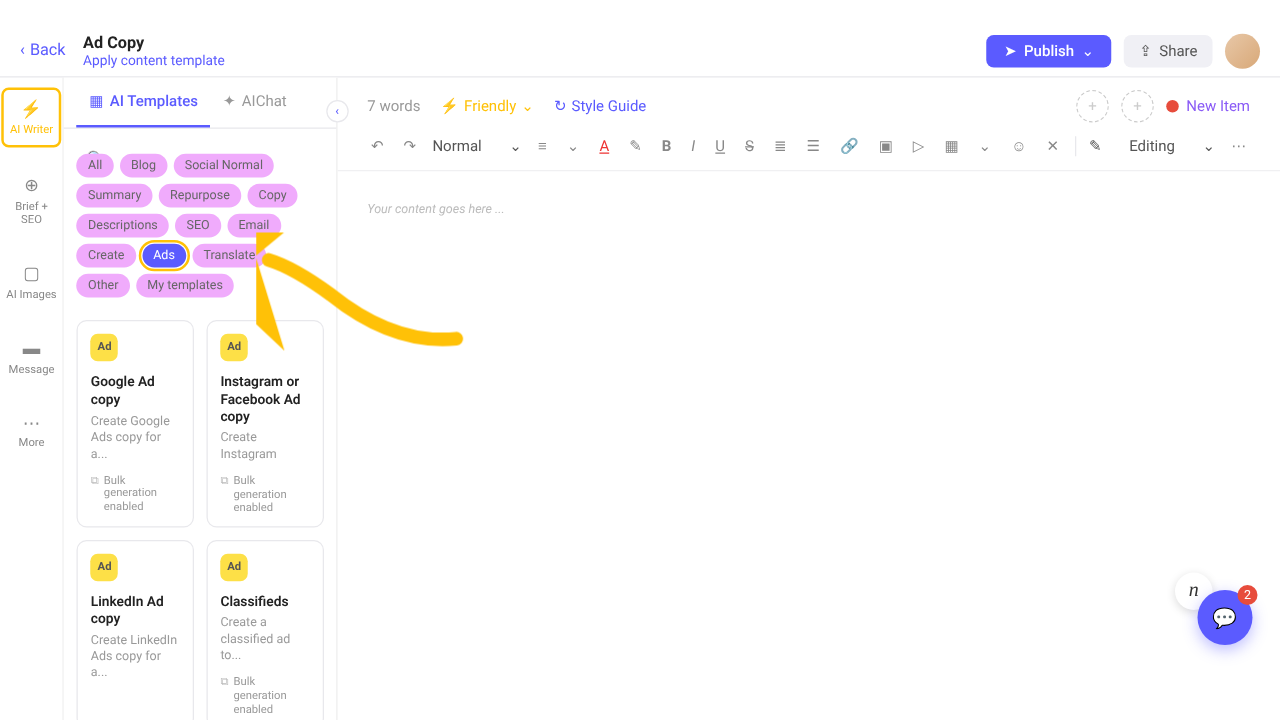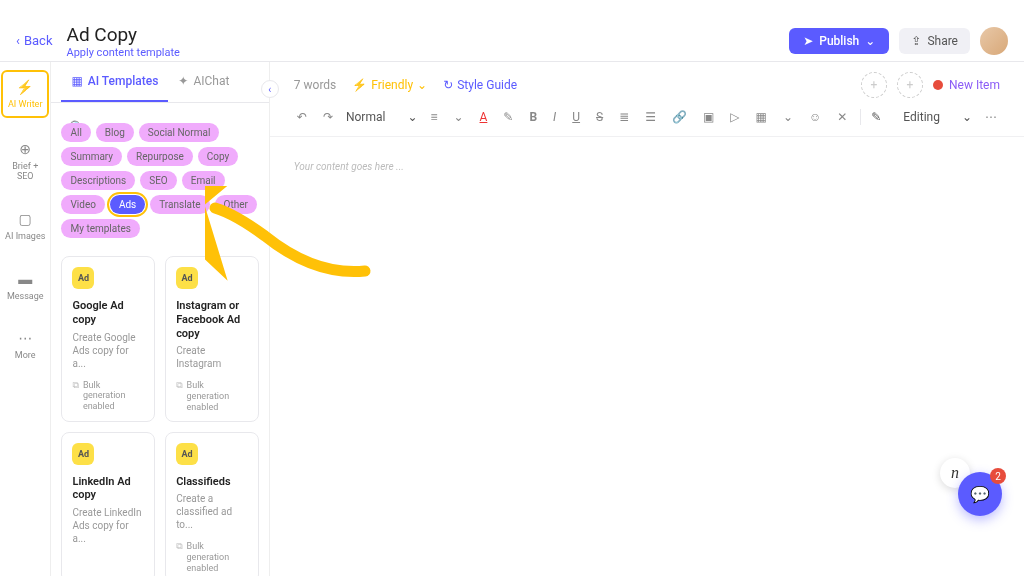--- a/index.html
+++ b/index.html
@@ -3,21 +3,21 @@
 <meta charset="utf-8">
 <style>
 * { margin: 0; padding: 0; box-sizing: border-box; font-family: -apple-system, BlinkMacSystemFont, 'Segoe UI', Roboto, sans-serif; }
 body { background: #fff; width: 1024px; height: 576px; overflow: hidden; position: relative; }
 .app { display: flex; flex-direction: column; height: 100%; padding-top: 20px; }
 
 
 .header { display: flex; align-items: center; padding: 6px 16px; border-bottom: 1px solid #e8e8ec; height: 42px; }
 .back-btn { color: #5b5bff; font-size: 13px; cursor: pointer; display: flex; align-items: center; gap: 4px; }
 .header-title-block { margin-left: 14px; }
-.header-title { font-size: 19px; font-weight: 400; color: #222; }
+.header-title { font-size: 13px; font-weight: 700; color: #222; }
 .header-subtitle { font-size: 11px; color: #5b5bff; cursor: pointer; }
 .header-right { margin-left: auto; display: flex; align-items: center; gap: 10px; }
 .publish-btn { background: #5b5bff; color: #fff; border: none; border-radius: 6px; padding: 6px 14px; font-size: 12px; font-weight: 500; cursor: pointer; display: flex; align-items: center; gap: 6px; }
 .share-btn { background: #f0f0f5; color: #555; border: none; border-radius: 6px; padding: 6px 12px; font-size: 12px; cursor: pointer; display:flex; align-items:center; gap:6px; }
 .avatar { width: 28px; height: 28px; border-radius: 50%; background: linear-gradient(135deg,#e8c8a8,#d8a878); }
 
 
 .body { display: flex; flex: 1; overflow: hidden; }
 
 
@@ -151,21 +151,21 @@
       <div class="chips" id="chips">
           <span class="chip">All</span>
           <span class="chip">Blog</span>
           <span class="chip">Social Normal</span>
           <span class="chip">Summary</span>
           <span class="chip">Repurpose</span>
           <span class="chip">Copy</span>
           <span class="chip">Descriptions</span>
           <span class="chip">SEO</span>
           <span class="chip">Email</span>
-          <span class="chip">Video</span>
+          <span class="chip">Create</span>
           <span class="chip active highlighted">Ads</span>
           <span class="chip">Translate</span>
           <span class="chip">Other</span>
           <span class="chip">My templates</span>
         </div>
       <div class="cards" id="cards">
           <div class="card">
             <div class="card-icon">Ad</div>
             <div class="card-title">Google Ad copy</div>
             <div class="card-desc">Create Google Ads copy for a...</div>

